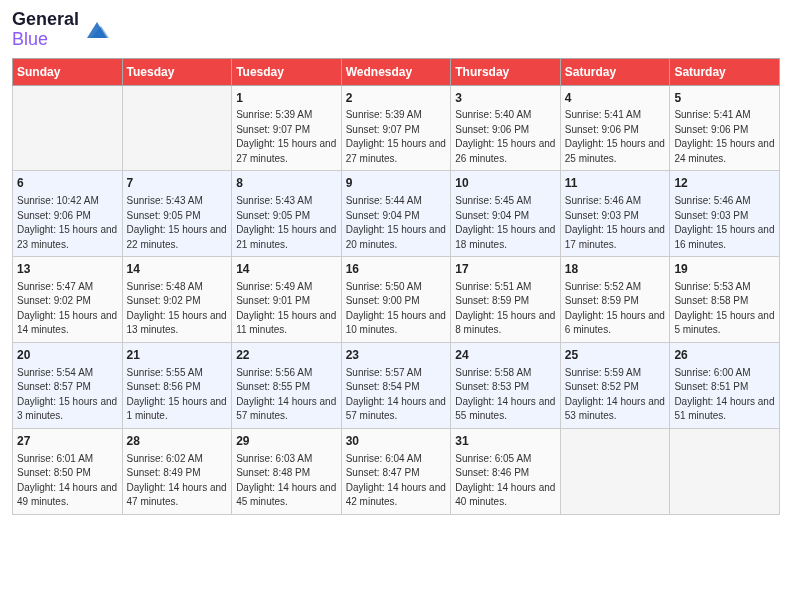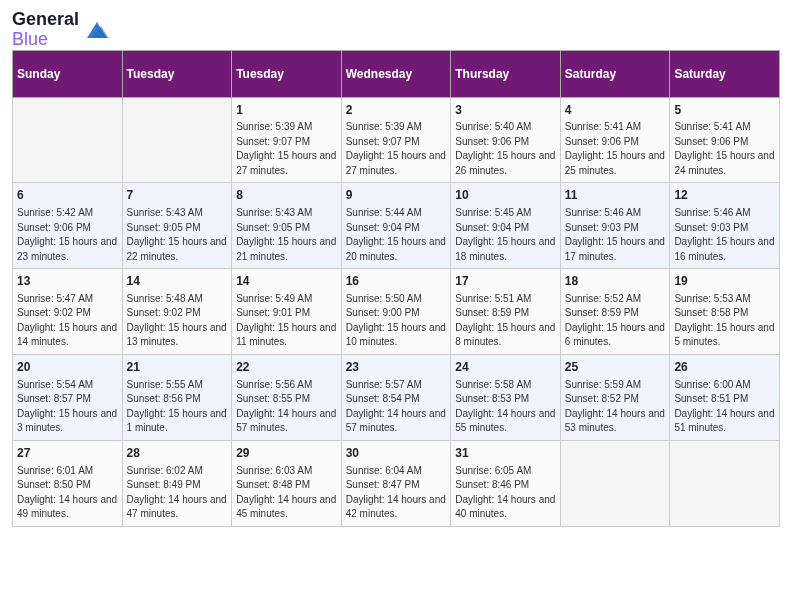--- a/index.html
+++ b/index.html
@@ -12,20 +12,21 @@
     }
     .container {
       width: 792px;
       background: #fff;
       padding: 10px 12px 12px 12px;
     }
     .header {
       display: flex;
       justify-content: space-between;
       align-items: flex-start;
+      margin-bottom: 8px;
     }
     .logo {
       display: flex;
       align-items: center;
     }
     .logo-text {
       display: flex;
       flex-direction: column;
       line-height: 1.1;
     }
@@ -47,23 +48,23 @@
       font-size: 14px;
       color: #444;
       margin-top: 2px;
     }
     table {
       width: 100%;
       border-collapse: collapse;
       font-size: 10.5px;
     }
     thead tr th {
-      background-color: #701a75;
+      background-color: #ef4444;
       color: #fff;
-      padding: 16px 4px;
+      padding: 6px 4px;
       text-align: left;
       font-size: 12px;
       font-weight: bold;
       border: 1px solid #aaa;
     }
     tbody tr td {
       vertical-align: top;
       padding: 4px 4px 4px 4px;
       border: 1px solid #ccc;
       width: 14.28%;
@@ -161,21 +162,21 @@
             <span class="day-number">5</span>
             <div class="day-info">Sunrise: 5:41 AM
 Sunset: 9:06 PM
 Daylight: 15 hours
 and 24 minutes.</div>
           </td>
         </tr>
         <tr>
           <td>
             <span class="day-number">6</span>
-            <div class="day-info">Sunrise: 5:42 AM
+            <div class="day-info">Sunrise: 10:42 AM
 Sunset: 9:06 PM
 Daylight: 15 hours
 and 23 minutes.</div>
           </td>
           <td>
             <span class="day-number">7</span>
             <div class="day-info">Sunrise: 5:43 AM
 Sunset: 9:05 PM
 Daylight: 15 hours
 and 22 minutes.</div>

